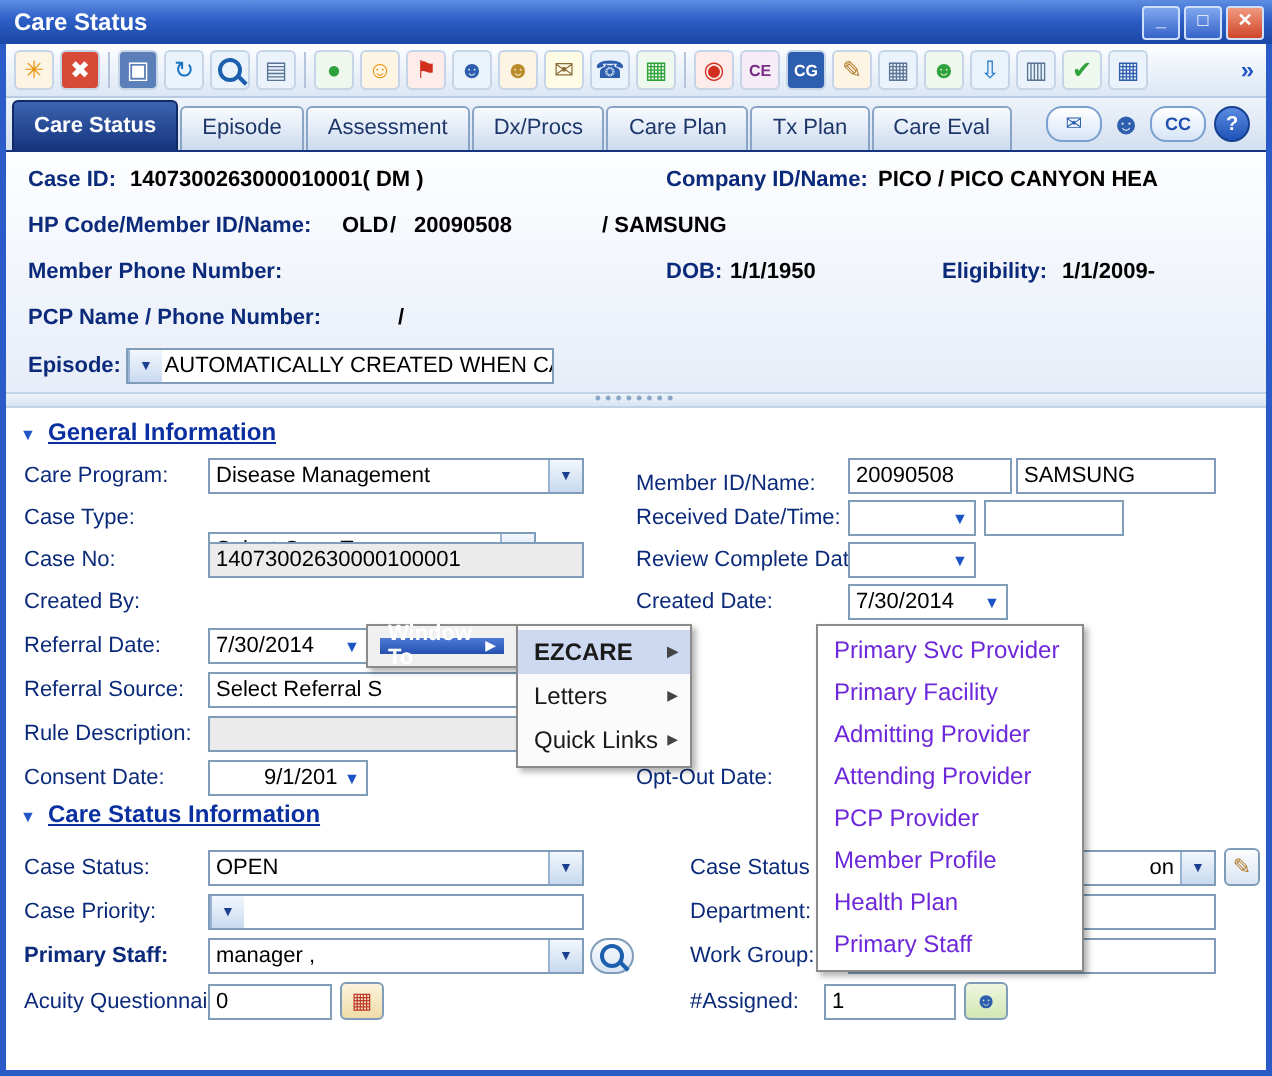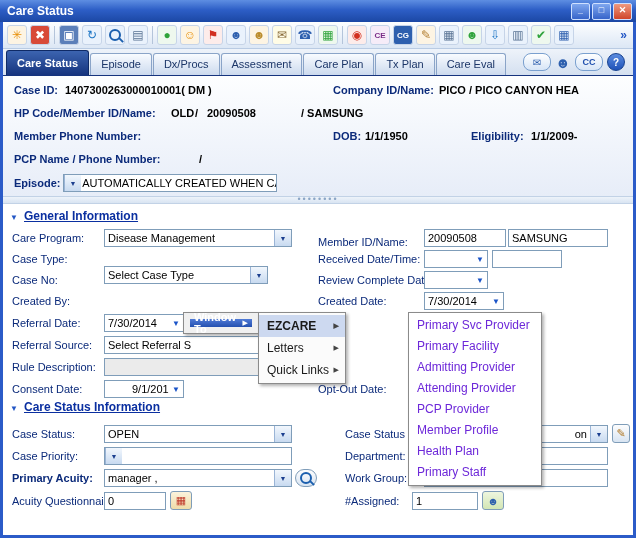--- a/index.html
+++ b/index.html
@@ -119,22 +119,22 @@
         <span class="ticon" data-name="tasks-icon" style="background: rgb(238, 248, 238); color: rgb(47, 163, 59);">✔</span>
         <span class="ticon" data-name="schedule-icon" style="background: rgb(234, 242, 252); color: rgb(45, 95, 174);">▦</span>
       </span>
     <span class="toverflow" data-name="toolbar-overflow-button">»</span>
   </div>
 
   <div class="tabbar" data-name="tab-bar">
     <div class="tabs" data-name="tabs">
         <div class="tab active" data-name="tab-care-status">Care Status</div>
         <div class="tab" data-name="tab-episode">Episode</div>
+        <div class="tab" data-name="tab-assessment">Assessment</div>
         <div class="tab" data-name="tab-dx-procs">Dx/Procs</div>
-        <div class="tab" data-name="tab-assessment">Assessment</div>
         <div class="tab" data-name="tab-care-plan">Care Plan</div>
         <div class="tab" data-name="tab-tx-plan">Tx Plan</div>
         <div class="tab" data-name="tab-care-eval">Care Eval</div>
       </div>
     <div class="tabicons" data-name="tab-utility-icons">
         <span class="tic" data-name="email-route-icon">✉</span>
         <span class="tic" data-name="user-icon">☻</span>
         <span class="tic" data-name="cc-icon">CC</span>
         <span class="tic" data-name="help-icon">?</span>
       </div>
@@ -190,20 +190,21 @@
     <span class="sarr" data-name="dropdown-arrow-icon">▼</span>
   </div>
   <span class="flabel" style="left:318px;top:253px;" data-name="received-date-label">Received Date/Time:</span>
   <div class="select datec" style="left:424px;top:250px;width:64px;" data-name="received-date-picker">
     <span class="sval" data-name="received-date-value"></span>
     <span class="sarr" data-name="date-dropdown-arrow-icon">▼</span>
   </div>
   <div class="tbox" style="left:492px;top:250px;width:70px;" data-name="received-time-field"></div>
 
   <span class="flabel" style="left:12px;top:274px;" data-name="case-no-label">Case No:</span>
+  <div class="tbox ro" style="left:104px;top:271px;width:188px;" data-name="case-no-field">14073002630000100001</div>
   <span class="flabel" style="left:318px;top:274px;" data-name="review-complete-label">Review Complete Date:</span>
   <div class="select datec" style="left:424px;top:271px;width:64px;" data-name="review-complete-date-picker">
     <span class="sval" data-name="review-complete-value"></span>
     <span class="sarr" data-name="date-dropdown-arrow-icon">▼</span>
   </div>
 
   <span class="flabel" style="left:12px;top:295px;" data-name="created-by-label">Created By:</span>
   <span class="flabel" style="left:318px;top:295px;" data-name="created-date-label">Created Date:</span>
   <div class="select datec" style="left:424px;top:292px;width:80px;" data-name="created-date-picker">
     <span class="sval" data-name="created-date-value">7/30/2014</span>
@@ -253,21 +254,21 @@
     <span data-name="edit-pencil-icon">✎</span>
   </div>
 
   <span class="flabel" style="left:12px;top:450px;" data-name="case-priority-label">Case Priority:</span>
   <div class="select" style="left:104px;top:447px;width:188px;" data-name="case-priority-select">
     <span class="sarr" data-name="dropdown-arrow-icon">▼</span>
   </div>
   <span class="flabel" style="left:345px;top:450px;" data-name="department-label">Department:</span>
   <div class="tbox" style="left:424px;top:447px;width:184px;" data-name="department-field"></div>
 
-  <span class="flabel bold" style="left:12px;top:472px;" data-name="primary-staff-label">Primary Acuity:</span>
+  <span class="flabel bold" style="left:12px;top:472px;" data-name="primary-staff-label">Primary Staff:</span>
   <div class="select" style="left:104px;top:469px;width:188px;" data-name="primary-staff-select">
     <span class="sval" data-name="primary-staff-value">manager ,</span>
     <span class="sarr" data-name="dropdown-arrow-icon">▼</span>
   </div>
   <div class="fbtn oval" style="left:295px;top:469px;width:22px;height:18px;" data-name="staff-lookup-button">
     <span class="maglens" data-name="lookup-magnifier-icon"></span>
   </div>
   <span class="flabel" style="left:345px;top:472px;" data-name="work-group-label">Work Group:</span>
   <div class="tbox" style="left:424px;top:469px;width:184px;" data-name="work-group-field"></div>
 

